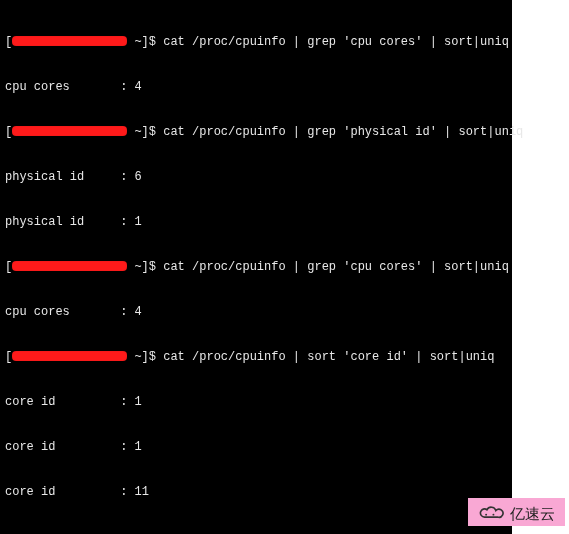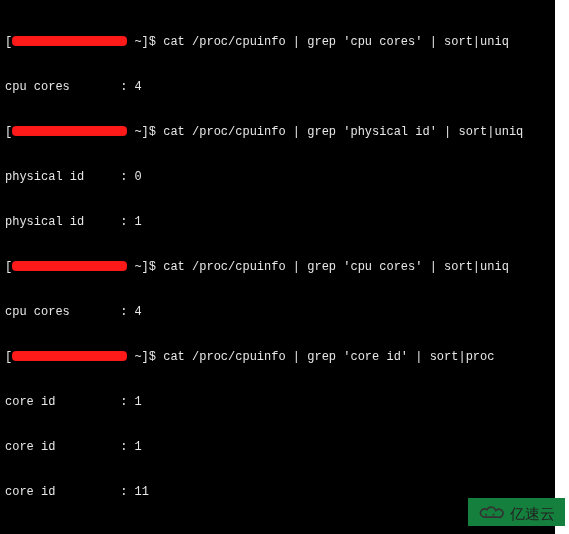--- a/index.html
+++ b/index.html
@@ -10,67 +10,67 @@
     font-size: 12px;
     line-height: 15px;
     width: 569px;
     height: 534px;
     overflow: hidden;
     position: relative;
   }
   .terminal {
     background: #000;
     color: #e8e8e8;
-    width: 555px;
+    width: 512px;
     height: 534px;
     padding: 5px 0 0 5px;
     box-sizing: border-box;
     white-space: pre;
   }
   .line { display:block; }
   .prompt-line { position: relative; }
   .redact {
     display:inline-block;
     vertical-align: middle;
     height: 10px;
     position: relative;
     top: -1px;
   }
   .r1 { background:#ff1a1a; width:115px; border-radius:4px 4px 4px 4px; 
         box-shadow: inset 0 0 1px rgba(0,0,0,.3); }
   .watermark {
     position: absolute;
     right: 4px;
     bottom: 8px;
-    background: #15803d;
+    background: #f9a8d4;
     padding: 6px 10px 4px 10px;
     font-family: Arial, sans-serif;
     color: #333;
     display:flex;
     align-items:center;
     gap:6px;
   }
   .wm-logo {
     width:26px; height:18px; position:relative;
   }
   .wm-logo svg { display:block; }
   .wm-text { font-size:15px; font-weight:500; color:#222; }
 </style>
 </head>
 <body>
 
 <div class="terminal">
   <span class="line prompt-line">[<span class="redact r1"></span><span> ~]$ </span><span>cat /proc/cpuinfo | grep 'cpu cores' | sort|uniq</span></span>
   <span class="line">cpu cores       : 4</span>
   <span class="line prompt-line">[<span class="redact r1"></span><span> ~]$ </span><span>cat /proc/cpuinfo | grep 'physical id' | sort|uniq</span></span>
-  <span class="line">physical id     : 0</span>
+  <span class="line">physical id     : 6</span>
   <span class="line">physical id     : 1</span>
   <span class="line prompt-line">[<span class="redact r1"></span><span> ~]$ </span><span>cat /proc/cpuinfo | grep 'cpu cores' | sort|uniq</span></span>
   <span class="line">cpu cores       : 4</span>
-  <span class="line prompt-line">[<span class="redact r1"></span><span> ~]$ </span><span>cat /proc/cpuinfo | grep 'core id' | sort|proc</span></span>
+  <span class="line prompt-line">[<span class="redact r1"></span><span> ~]$ </span><span>cat /proc/cpuinfo | sort 'core id' | sort|uniq</span></span>
   <span class="line">core id         : 1</span>
   <span class="line">core id         : 1</span>
   <span class="line">core id         : 11</span>
   
   
   
   
   
   
   

